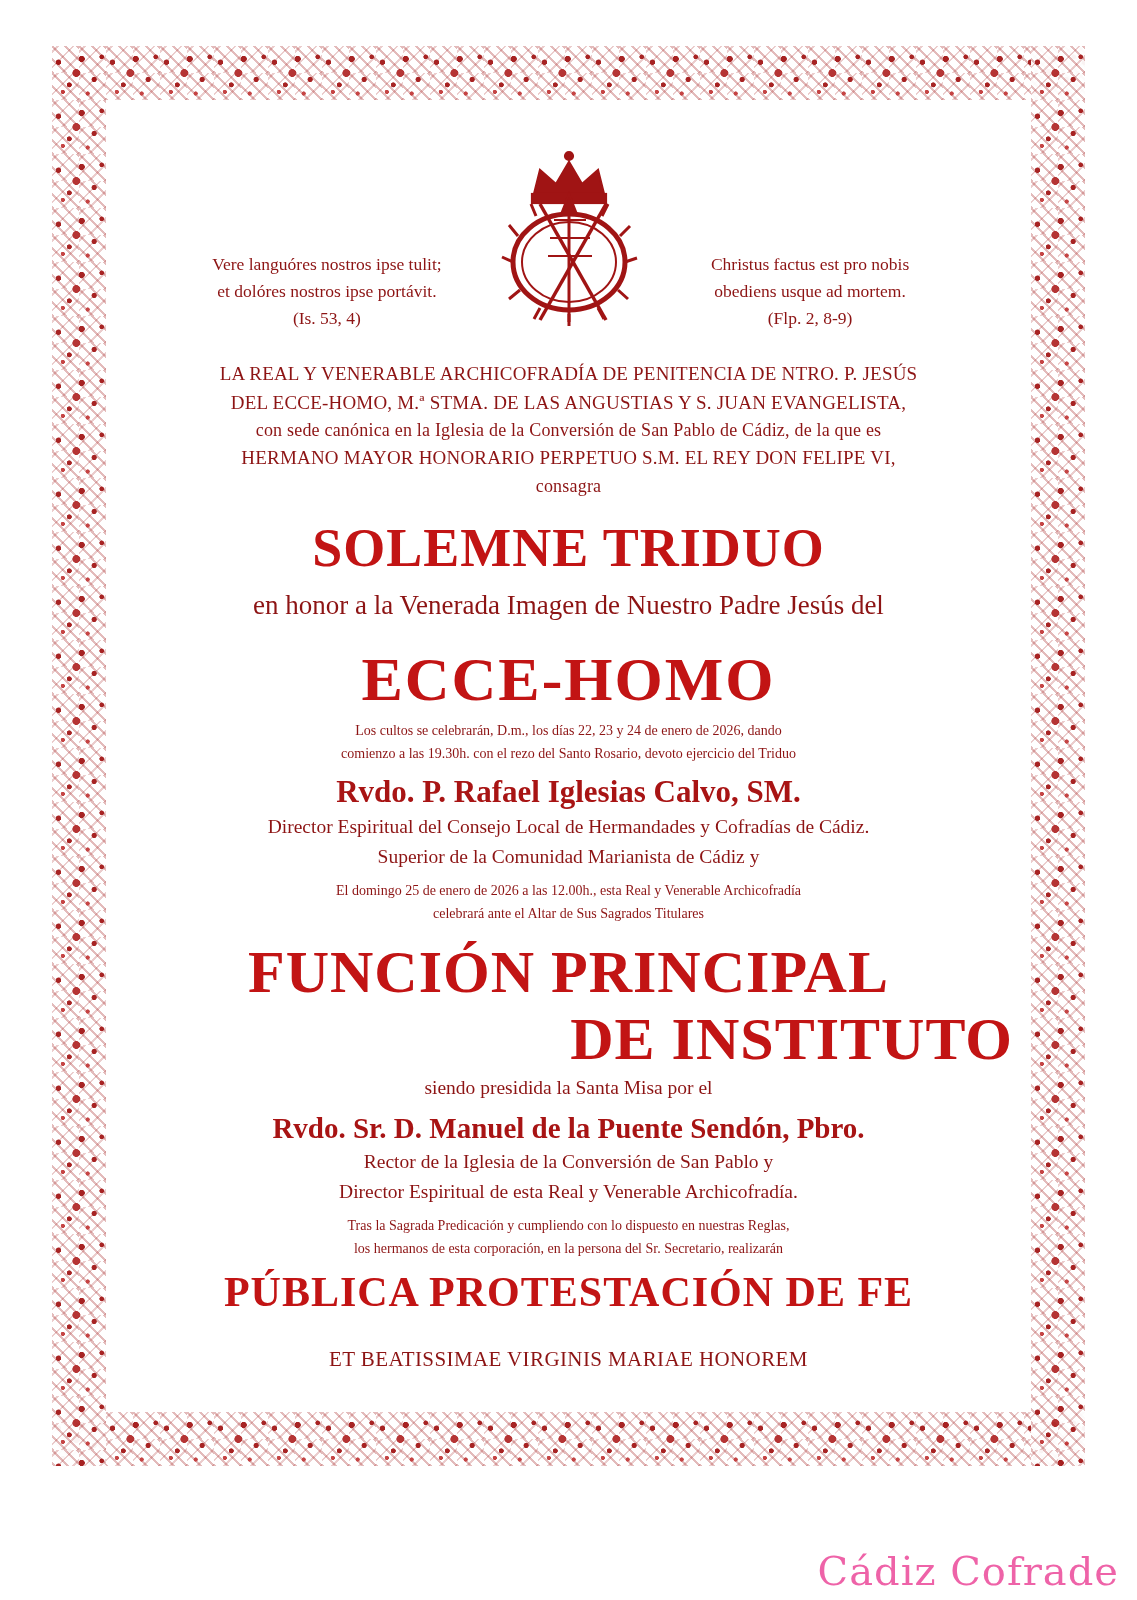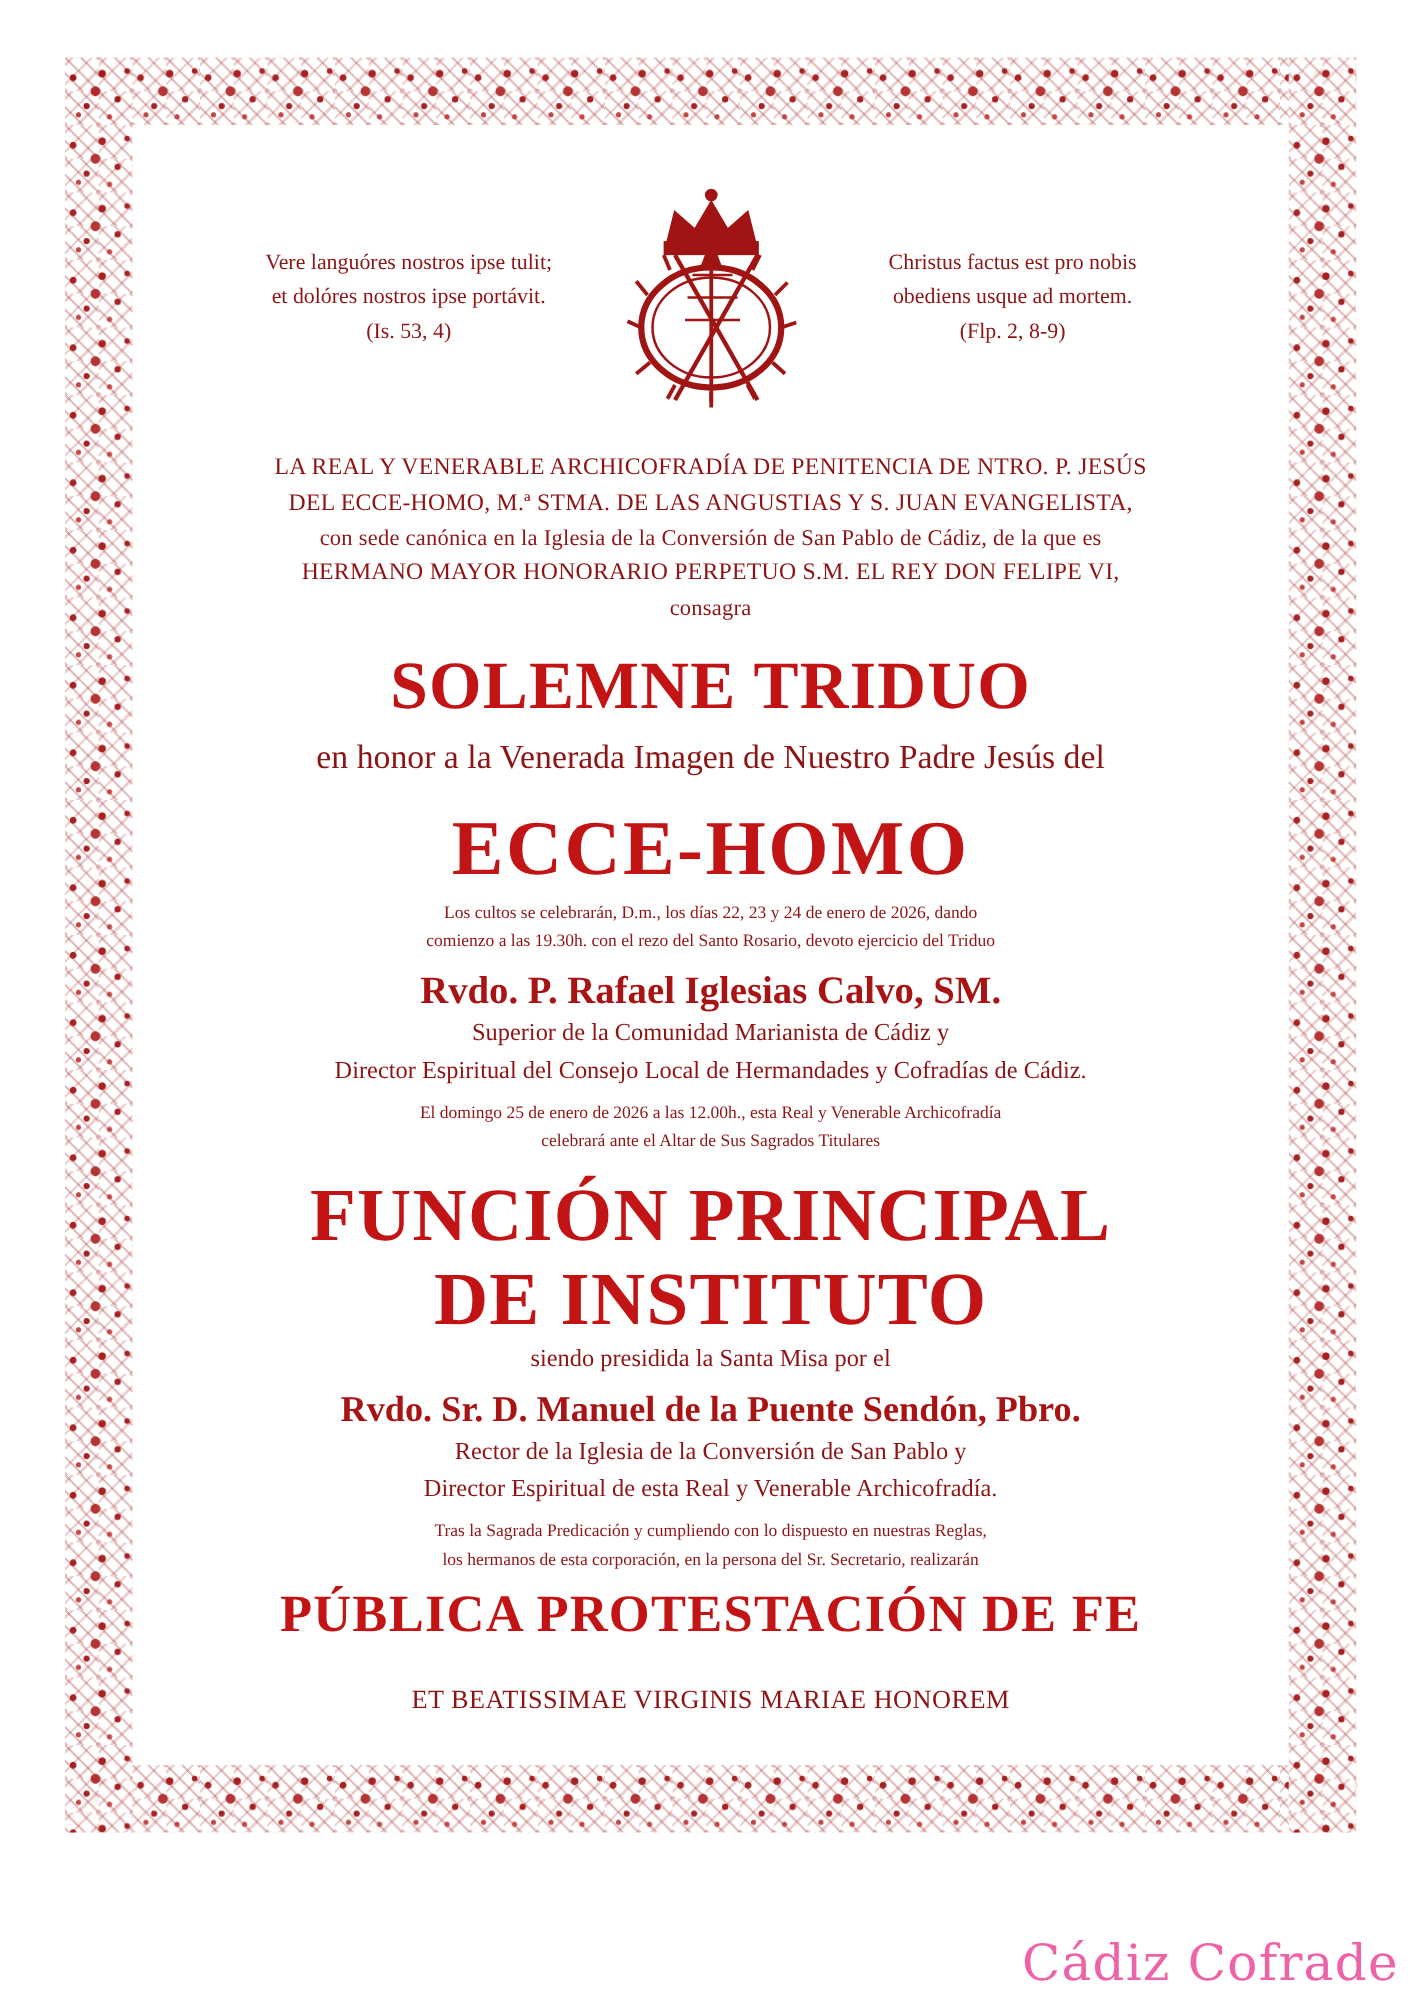--- a/index.html
+++ b/index.html
@@ -55,21 +55,21 @@
 
   
   .content {
     position: absolute;
     left: 72px; top: 66px; right: 72px; bottom: 60px;
     text-align: center;
   }
 
   .top-row {
     display: flex;
-    align-items: center;
+    align-items: flex-end;
     justify-content: space-between;
     padding: 30px 58px 0 58px;
   }
   .scripture {
     width: 300px;
     font-size: 17.5px;
     line-height: 1.55;
     color: #8d1414;
   }
   .scripture .ref { display: block; }
@@ -91,21 +91,21 @@
 
   .headline {
     font-weight: bold;
     color: #c21414;
     letter-spacing: 1px;
     line-height: 1.05;
   }
   .h-triduo { font-size: 54px; margin-top: 20px; }
   .h-ecce   { font-size: 62px; margin-top: 26px; letter-spacing: 2px; }
   .h-funcion{ font-size: 60px; margin-top: 16px; }
-  .h-funcion .l2 { display: block; margin-top: 4px; }
+  .h-funcion .l2 { display: block; margin-top: 4px; text-align: right; }
   .h-protest{ font-size: 42px; margin-top: 10px; text-align: center; }
 
   .sub {
     font-size: 27px;
     margin-top: 14px;
     color: #8d1414;
   }
   .para {
     font-size: 14px;
     line-height: 1.62;
@@ -208,22 +208,22 @@
 
     <div class="headline h-ecce">ECCE-HOMO</div>
 
     <div class="para">
       <div>Los cultos se celebrarán, D.m., los días 22, 23 y 24 de enero de 2026, dando</div>
       <div>comienzo a las 19.30h. con el rezo del Santo Rosario, devoto ejercicio del Triduo</div>
     </div>
 
     <div class="name">Rvdo. P. Rafael Iglesias Calvo, SM.</div>
     <div class="role">
+      <div>Director Espiritual del Consejo Local de Hermandades y Cofradías de Cádiz.</div>
       <div>Superior de la Comunidad Marianista de Cádiz y</div>
-      <div>Director Espiritual del Consejo Local de Hermandades y Cofradías de Cádiz.</div>
     </div>
 
     <div class="para">
       <div>El domingo 25 de enero de 2026 a las 12.00h., esta Real y Venerable Archicofradía</div>
       <div>celebrará ante el Altar de Sus Sagrados Titulares</div>
     </div>
 
     <div class="headline h-funcion">
       <span>FUNCIÓN PRINCIPAL</span>
       <span class="l2">DE INSTITUTO</span>

